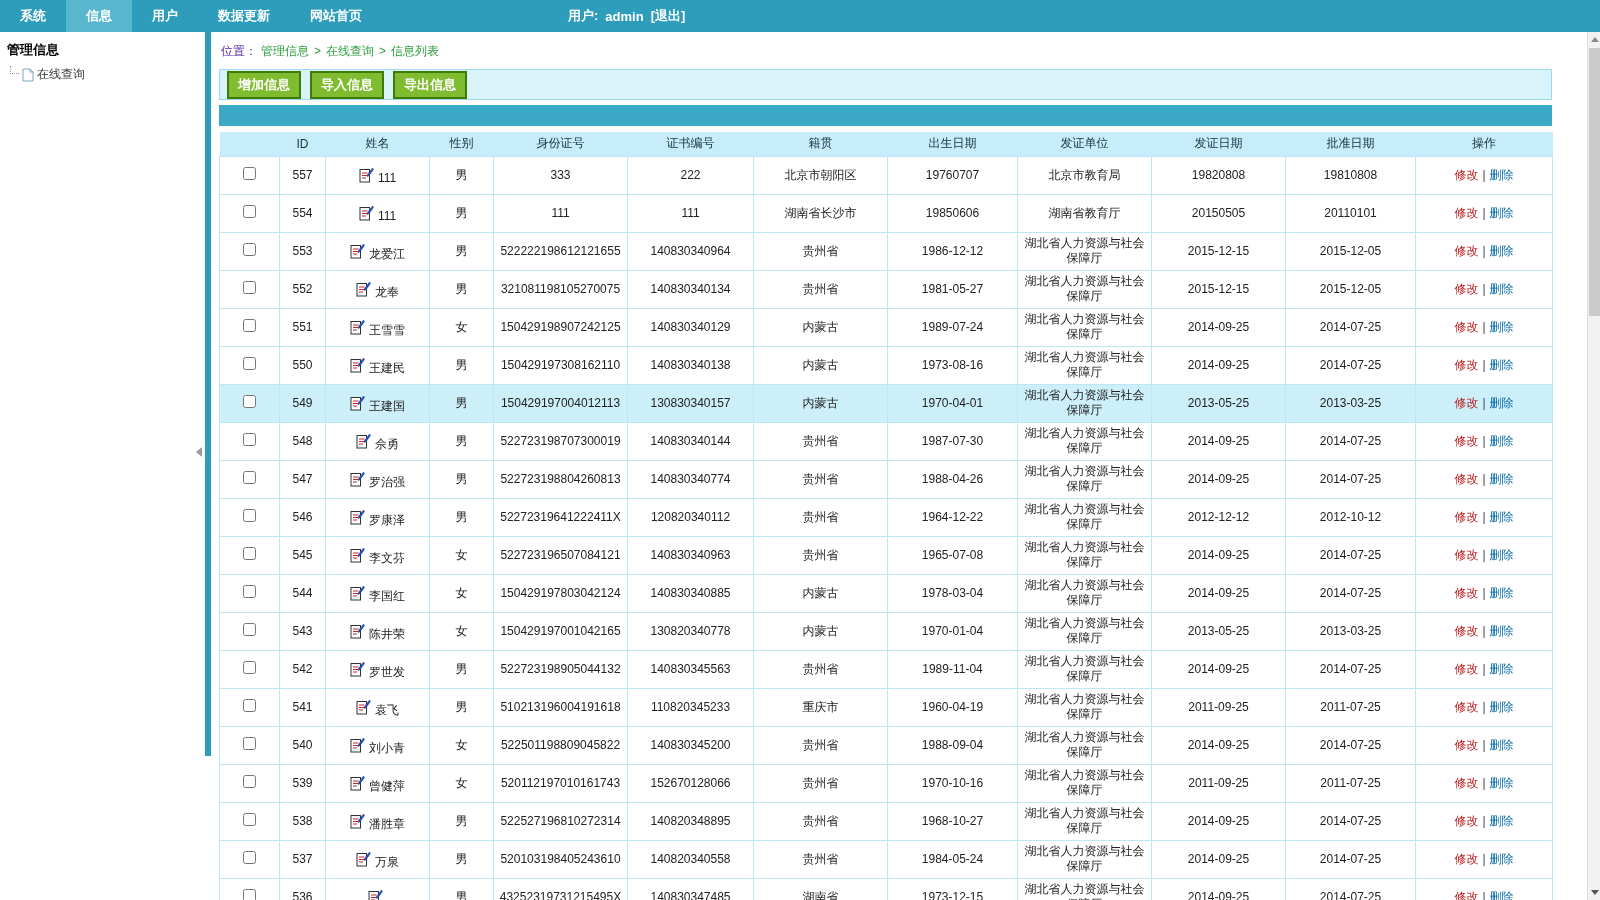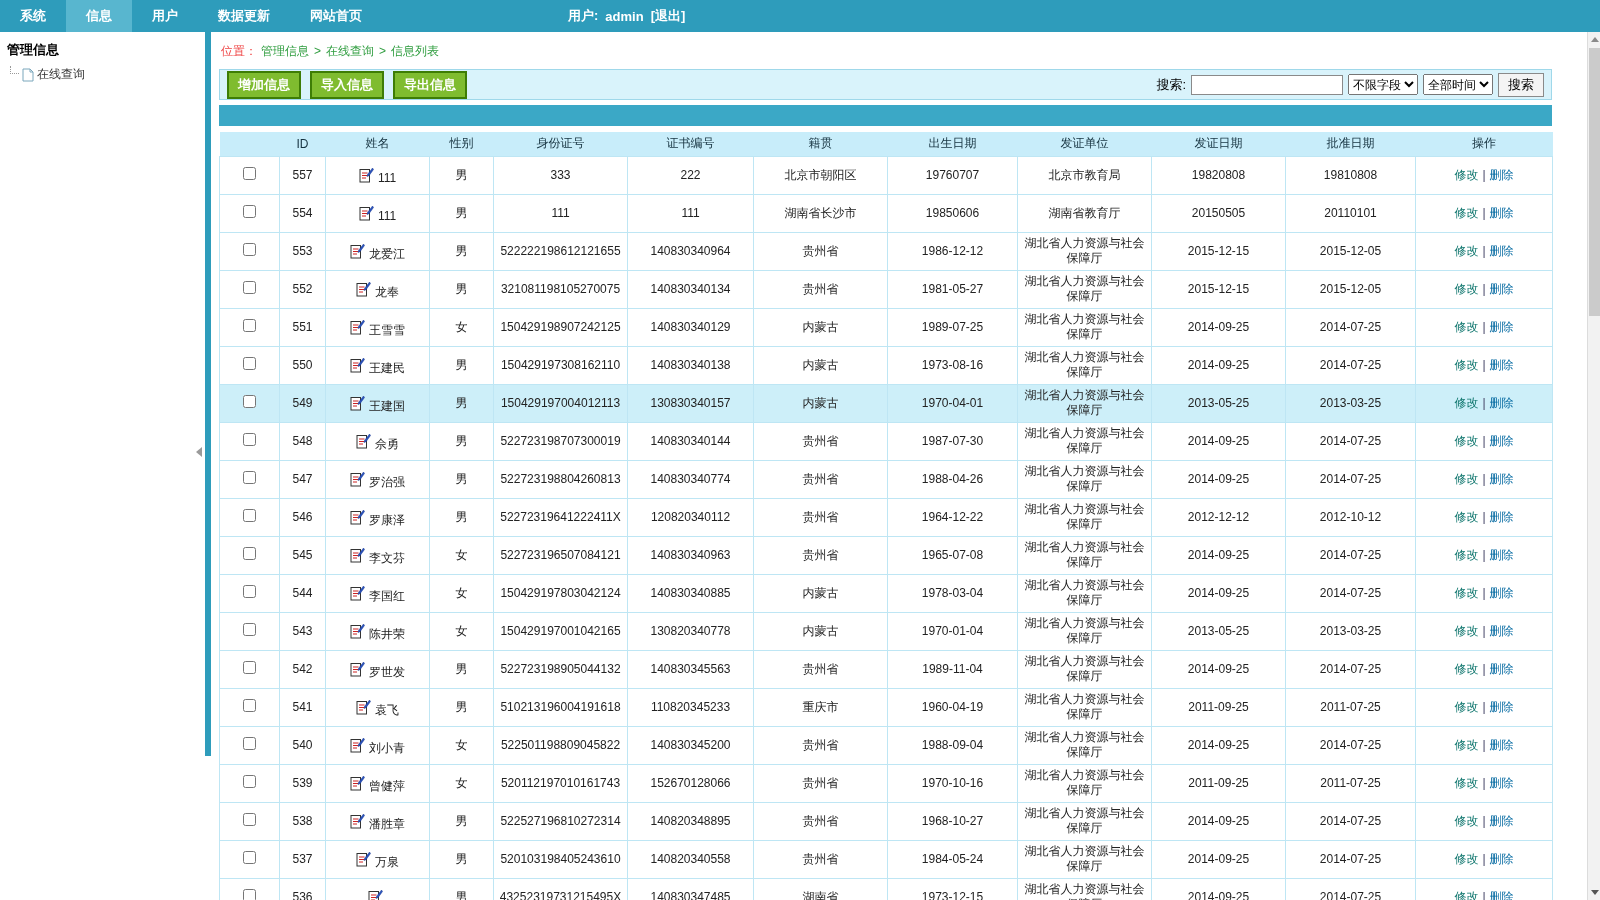--- a/index.html
+++ b/index.html
@@ -20,21 +20,21 @@
   .sidebar-title { font-size:13px; font-weight:bold; color:#000; margin-bottom:7px; }
   .tree-item { display:flex; align-items:center; font-size:12px; color:#333; cursor:pointer; }
   .tree-line { display:inline-block; width:9px; height:8px; border-left:1px dotted #999; border-bottom:1px dotted #999; margin:-6px 3px 4px 3px; }
   .page-icon { display:inline-block; margin-right:3px; line-height:0; }
   .divider { width:6px; background:#2E9CBB; position:relative; }
   .collapse-arrow { position:absolute; left:-9px; top:415px; width:0; height:0;
     border-top:5px solid transparent; border-bottom:5px solid transparent; border-right:6px solid #9a9a9a; cursor:pointer; }
   .main { flex:1; padding:6px 0 0 8px; }
   
   .breadcrumb { font-size:12px; color:#333; margin:5px 0 9px 2px; }
-  .bc-prefix { color:#ef4444; margin-right:4px; }
+  .bc-prefix { color:#4c1d95; margin-right:4px; }
   .bc-link { color:#2F9D3F; text-decoration:none; cursor:pointer; }
   .bc-sep { color:#2F9D3F; margin:0 5px; }
   
   .toolbar { width:1333px; height:31px; background:#D9F3FB; border:1px solid #9FD8EA;
     display:flex; align-items:center; justify-content:space-between; padding:0 7px; }
   .toolbar-buttons { display:flex; align-items:center; }
   .btn-green { background:#7FBC2F; border:2px solid #3E7D05; color:#fff; font-weight:bold; font-size:13px;
     padding:3px 9px; margin-right:9px; cursor:pointer; font-family:inherit; }
   .toolbar-search { display:flex; align-items:center; gap:5px; font-size:13px; color:#000; }
   .search-input { width:152px; height:20px; border:1px solid #8a8a8a; font-size:12px; padding:0 3px; }
@@ -44,21 +44,21 @@
   .tealbar { width:1333px; height:21px; background:#3BA8C6; margin-top:5px; }
   
   .grid { width:1333px; border-collapse:collapse; table-layout:fixed; margin-top:6px; font-size:12px; color:#222; }
   .grid thead th { background:#C8EDFA; height:24px; font-weight:normal; color:#15323f; border:none; }
   .th-link { color:#15323f; cursor:pointer; }
   .grid tbody td { border:1px solid #BEE6F4; height:38px; text-align:center; vertical-align:middle; background:#fff; padding:1px 2px; }
   .grid tbody tr.hl td { background:#CDEFF9; }
   .c-name .edit-doc-icon { display:inline-block; vertical-align:middle; margin-right:4px; line-height:0; cursor:pointer; }
   .c-name .name-text { vertical-align:middle; position:relative; top:3px; }
   .c-issuer { line-height:15px; }
-  .op-edit { color:#0f766e; text-decoration:none; cursor:pointer;text-align:right; }
+  .op-edit { color:#b91c1c; text-decoration:none; cursor:pointer;text-align:right; }
   .op-del { color:#0369a1; text-decoration:none; cursor:pointer; }
   .op-sep { color:#446; margin:0 4px; }
   .grid input[type="checkbox"] { width:13px; height:13px; margin:0; }
   
   .scrollbar { position:absolute; right:0; top:32px; width:13px; height:868px; background:#F2F2F2; border-left:1px solid #DCDCDC; }
   .sb-up { position:absolute; top:5px; left:3px; width:0; height:0; border-left:4px solid transparent; border-right:4px solid transparent; border-bottom:5px solid #8a8a8a; }
   .sb-down { position:absolute; bottom:5px; left:3px; width:0; height:0; border-left:4px solid transparent; border-right:4px solid transparent; border-top:5px solid #555; }
   .sb-thumb { position:absolute; top:16px; left:1px; width:11px; height:268px; background:#CBCBCB; }
 </style>
 </head>
@@ -112,27 +112,20 @@
     <div class="breadcrumb">
       <span class="bc-prefix">位置：</span><span id="bc-items"><a class="bc-link">管理信息</a><span class="bc-sep">&gt;</span><a class="bc-link">在线查询</a><span class="bc-sep">&gt;</span><a class="bc-link">信息列表</a></span>
     </div>
 
     <div class="toolbar">
       <div class="toolbar-buttons" id="toolbar-buttons">
           <button class="btn-green">增加信息</button>
           <button class="btn-green">导入信息</button>
           <button class="btn-green">导出信息</button>
         </div>
-      <div class="toolbar-search">
-        <span>搜索:</span>
-        <input class="search-input" type="text" style="">
-        <select><option>不限字段</option></select>
-        <select><option>全部时间</option></select>
-        <button class="btn-search">搜索</button>
-      </div>
     </div>
 
     <div class="tealbar"></div>
 
     <table class="grid">
       <colgroup>
         <col style="width:60px">
           <col style="width:46px">
           <col style="width:104px">
           <col style="width:64px">
@@ -277,21 +270,21 @@
           <line x1="3" y1="8.5" x2="8.5" y2="8.5" stroke="#C22" stroke-width="1"></line>
           <line x1="3" y1="11" x2="7" y2="11" stroke="#C22" stroke-width="1"></line>
           <path d="M13.5 1 L8.5 7.5 L8 9.5 L10 8.7 L14.5 2.5 Z" fill="#2A52BE" stroke="#1a3a8e" stroke-width="0.5"></path>
         </svg>
       </span><span class="name-text">王雪雪</span>
     </td>
     <td>女</td>
     <td>150429198907242125</td>
     <td>140830340129</td>
     <td>内蒙古</td>
-    <td>1989-07-25</td>
+    <td>1989-07-24</td>
     <td class="c-issuer">湖北省人力资源与社会保障厅</td>
     <td>2014-09-25</td>
     <td>2014-07-25</td>
     <td class="c-ops">
       <a class="op-edit">修改</a><span class="op-sep">|</span><a class="op-del">删除</a>
     </td>
   </tr>
           <tr>
     <td class="c-check"><input type="checkbox" style=""></td>
     <td class="c-id">550</td>

